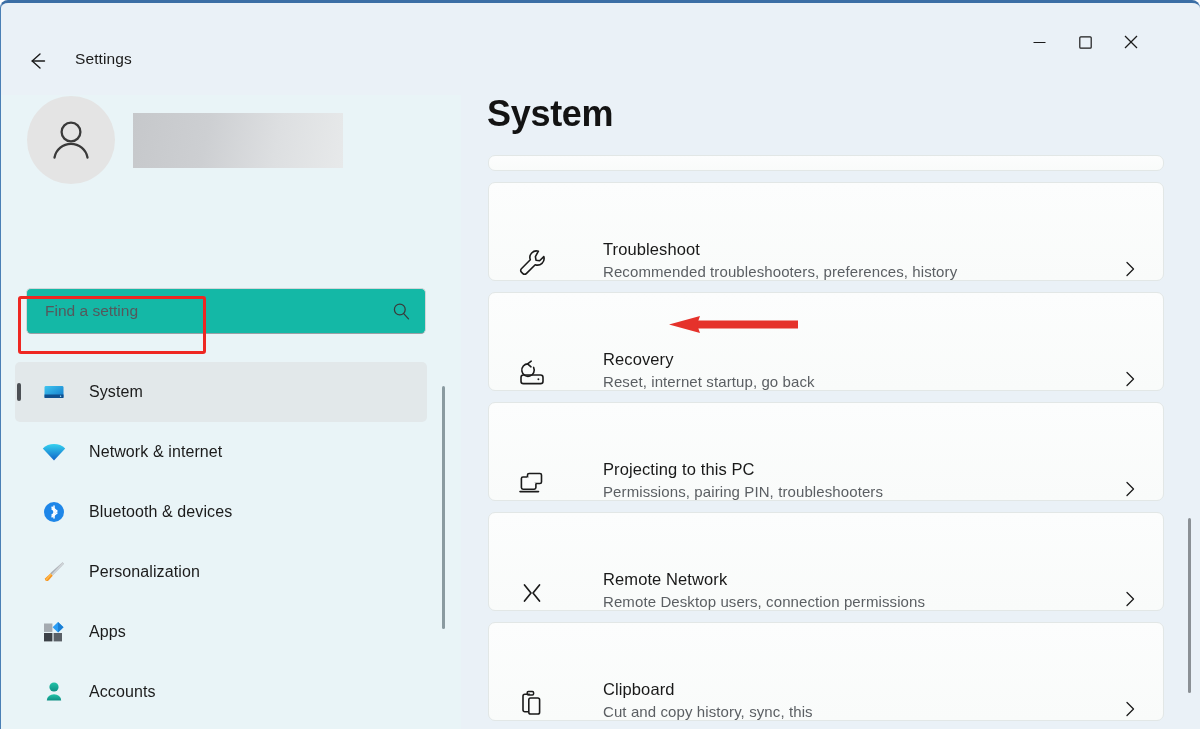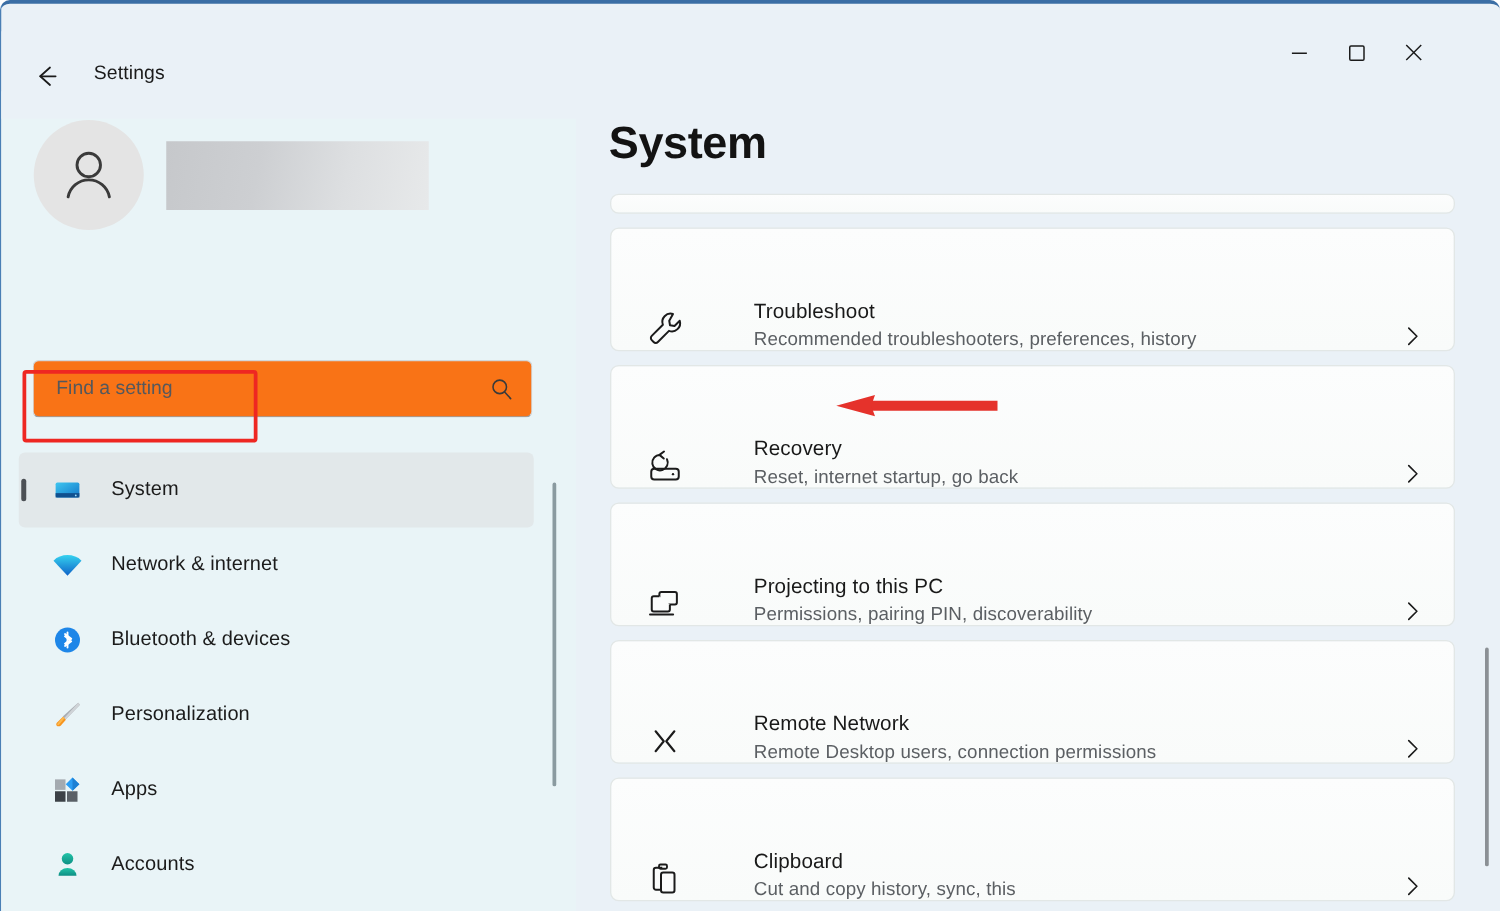--- a/index.html
+++ b/index.html
@@ -79,21 +79,21 @@
     display: flex; align-items: center; justify-content: center;
   }
   #account-name-redacted {
     width: 210px; height: 55px;
     background: linear-gradient(100deg, #c6c8cb 0%, #cdcfd2 35%, #dddfe1 68%, #e7e9ea 100%);
   }
   #search-box {
     position: absolute;
     left: 25px; top: 215px;
     width: 400px; height: 46px;
-    background: #f97316;
+    background: #14b8a6;
     border: 1px solid #d2d6d9;
     border-bottom: 1.6px solid #9aa0a6;
     border-radius: 5px;
     display: flex; align-items: center;
     padding: 0 14px 0 18px;
     cursor: text;
   }
   #search-input {
     flex: 1;
     border: none; outline: none; background: transparent;
@@ -435,21 +435,21 @@
       <div class="card full">
         <div class="card-icon">
           <svg width="32" height="32" viewBox="0 0 32 32">
             <rect x="11.5" y="6.5" width="14" height="10" rx="1.6" fill="none" stroke="#1b1b1b" stroke-width="1.6"></rect>
             <path d="M11.5 10 h-4.5 a1.6 1.6 0 0 0 -1.6 1.6 v9 a1.6 1.6 0 0 0 1.6 1.6 h11.3 a1.6 1.6 0 0 0 1.6 -1.6 v-4.1" fill="#fbfcfc" stroke="#1b1b1b" stroke-width="1.6" stroke-linejoin="round"></path>
             <line x1="4" y1="24.6" x2="22.5" y2="24.6" stroke="#1b1b1b" stroke-width="1.6" stroke-linecap="round"></line>
           </svg>
         </div>
         <div class="card-text">
           <div class="card-title">Projecting to this PC</div>
-          <div class="card-sub">Permissions, pairing PIN, discoverability</div>
+          <div class="card-sub">Permissions, pairing PIN, troubleshooters</div>
         </div>
         <div class="card-chevron">
           <svg width="18" height="18" viewBox="0 0 18 18">
             <path d="M6 2.5 L12.5 9 L6 15.5" fill="none" stroke="#1b1b1b" stroke-width="1.3" stroke-linecap="round" stroke-linejoin="round"></path>
           </svg>
         </div>
       </div>
 
       <div class="card full">
         <div class="card-icon">

